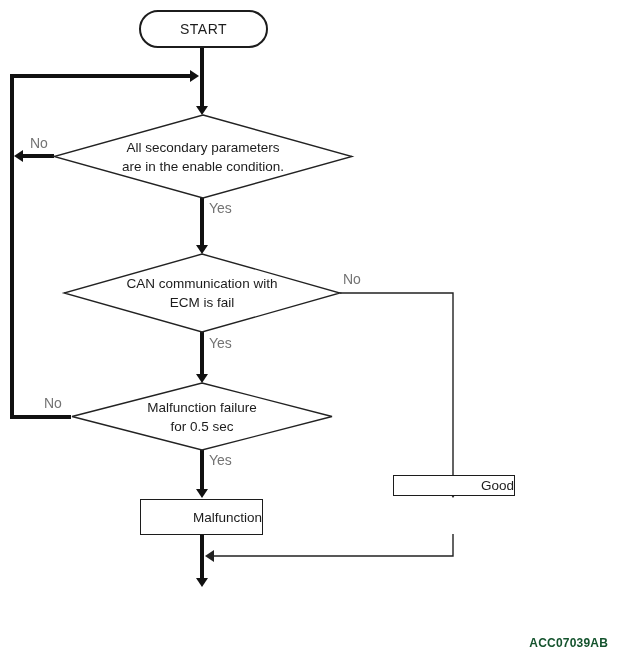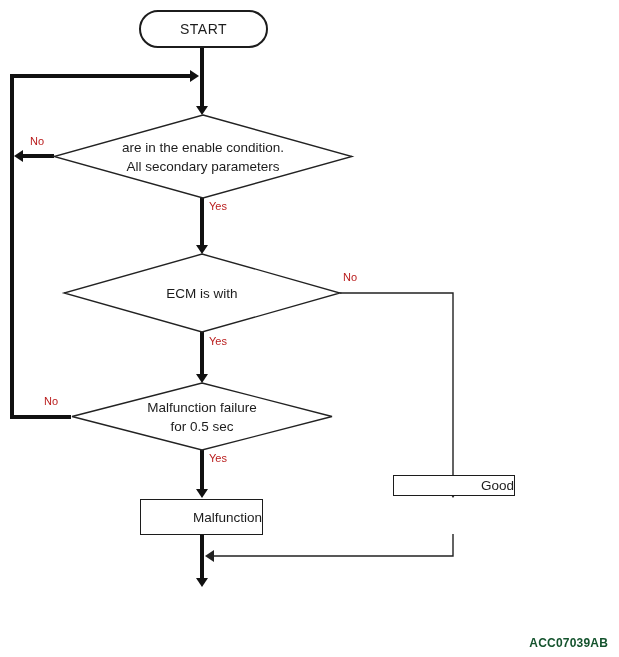--- a/index.html
+++ b/index.html
@@ -51,22 +51,22 @@
     align-items: center;
     justify-content: center;
     text-align: center;
     font-size: 13.5px;
     line-height: 19px;
     color: #1c1c1c;
     pointer-events: none;
   }
   .edge-label {
     position: absolute;
-    font-size: 11px;
-    color: #b91c1c;
+    font-size: 14px;
+    color: #737373;
     white-space: nowrap;
   }
   .figure-code {
     position: absolute;
     right: 11px;
     top: 636px;
     font-size: 12px;
     font-weight: bold;
     color: #14532d;
     letter-spacing: 0.2px;
@@ -109,26 +109,27 @@
     <polygon points="203,115 352,156.5 203,198 54,156.5" fill="#fff" stroke="#222" stroke-width="1.3"></polygon>
     <polygon points="202,254 340,293 202,332 64,293" fill="#fff" stroke="#222" stroke-width="1.3"></polygon>
     <polygon points="202,383 332,416.5 202,450 72,416.5" fill="#fff" stroke="#222" stroke-width="1.3"></polygon>
   </svg>
 
   <div class="node terminator" style="left:139px; top:10px; width:129px; height:38px;">
     <span>START</span>
   </div>
 
   <div class="diamond-text" style="left:54px; top:115px; width:298px; height:83px;">
+    <span>All secondary parameters</span>
     <span>are in the enable condition.</span>
-    <span>All secondary parameters</span>
   </div>
 
   <div class="diamond-text" style="left:64px; top:254px; width:276px; height:78px;">
-    <span>ECM is with</span>
+    <span>CAN communication with</span>
+    <span>ECM is fail</span>
   </div>
 
   <div class="diamond-text" style="left:72px; top:383px; width:260px; height:67px;">
     <span>Malfunction failure</span>
     <span>for 0.5 sec</span>
   </div>
 
   <div class="node process" style="left:140px; top:499px; width:123px; height:36px;">
     <span>Malfunction</span>
   </div>

